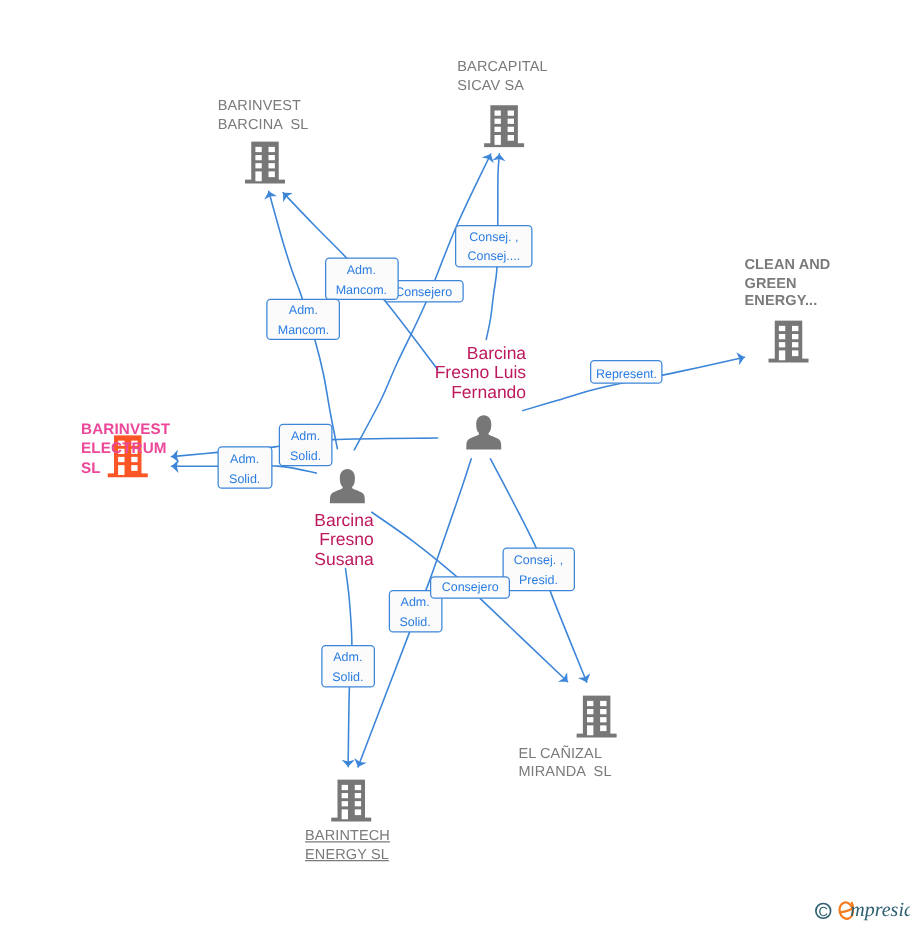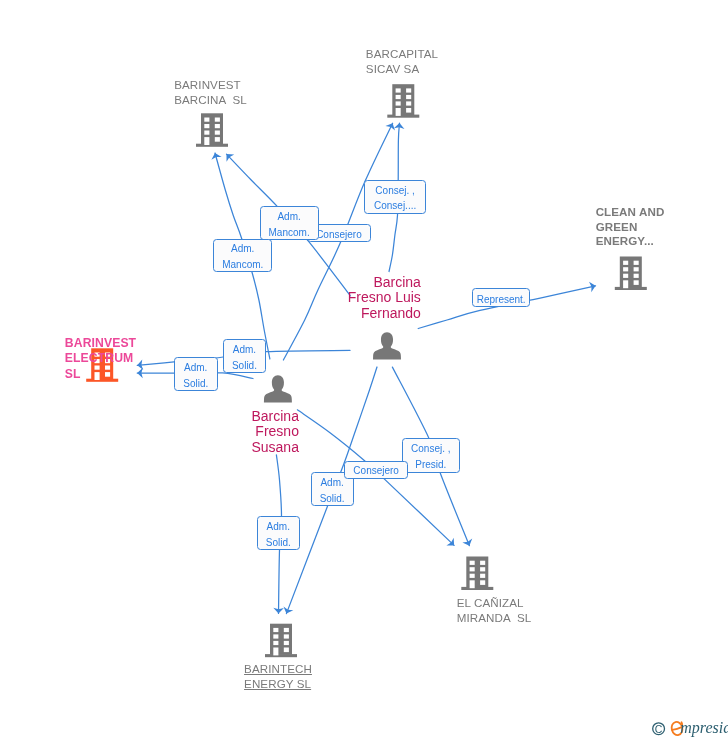--- a/index.html
+++ b/index.html
@@ -139,21 +139,21 @@
       <div class="nodelabel" style="left: 210.5px; top: 78px;">BARINVEST
 BARCINA  SL</div>
       <div class="nodelabel" style="left: 402px; top: 47px;">BARCAPITAL
 SICAV SA</div>
       <div class="nodelabel" style="left: 630px; top: 205px; font-weight: bold;">CLEAN AND
 GREEN
 ENERGY...</div>
       <div class="nodelabel bold" style="left: 100.5px; top: 296px;">BARINVEST
 ELECTRUM
 SL</div>
-      <div class="nodelabel" style="left: 494px; top: 596px;">EL CAÑIZAL
+      <div class="nodelabel" style="left: 452px; top: 596px;">EL CAÑIZAL
 MIRANDA  SL</div>
       <div class="nodelabel" style="left: 278px; top: 662.3px; text-decoration: underline;">BARINTECH
 ENERGY SL</div>
       <div class="personlabel" style="left: 384.3px; top: 275px;">Barcina
 Fresno Luis
 Fernando</div>
       <div class="personlabel" style="left: 275.2px; top: 409px;">Barcina
 Fresno
 Susana</div>
       <div class="edgelabel" style="left: 213.4px; top: 238.7px; width: 58.7px; height: 33.7px; z-index: 3;">Adm.

